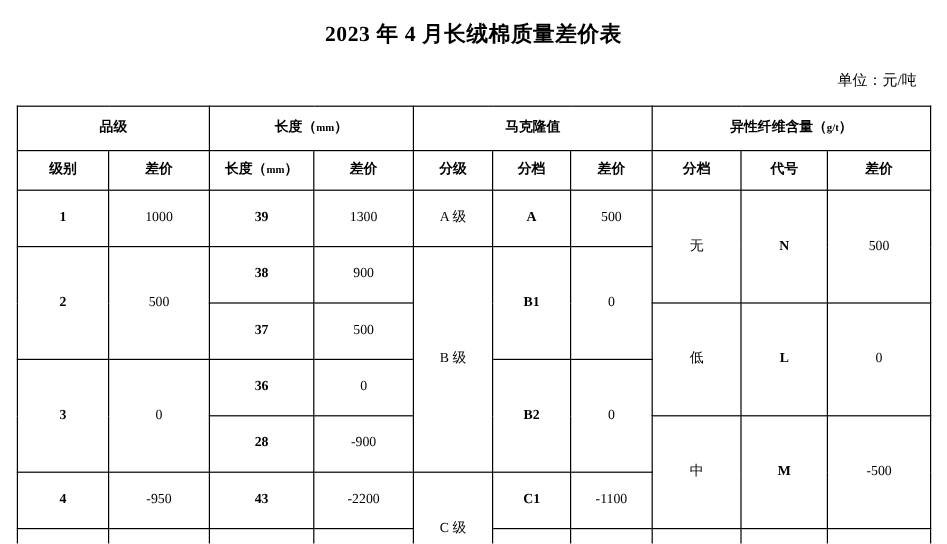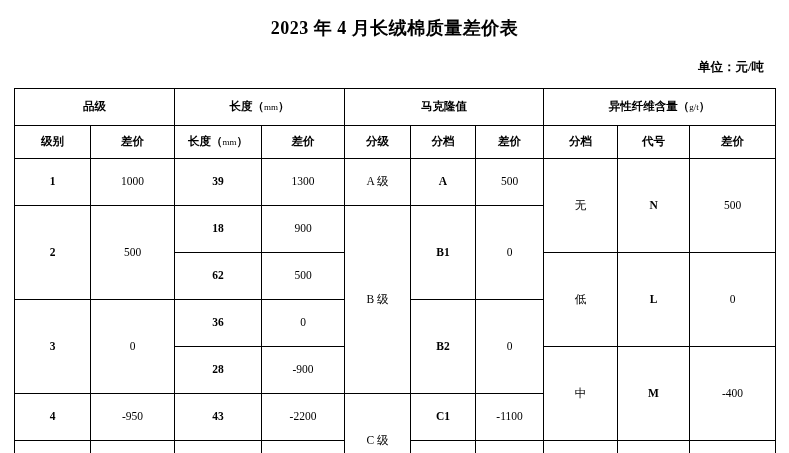--- a/index.html
+++ b/index.html
@@ -26,21 +26,21 @@
     font-size: 18px;
     font-weight: bold;
     letter-spacing: 0.5px;
     padding-top: 16px;
     color: #000;
   }
   .unit-line {
     text-align: right;
     font-family: "Liberation Serif", serif;
     font-size: 12.5px;
-    font-weight: bold;
+    font-weight: normal;
     padding-right: 25px;
     padding-top: 19px;
   }
   .table-wrap {
     padding: 12px 14px 0 14px;
   }
   table.price {
     border-collapse: collapse;
     width: 761px;
     table-layout: fixed;
@@ -65,21 +65,21 @@
     font-size: 12px;
   }
   .datarow td {
     height: 46px;
   }
   .b {
     font-weight: bold;
   }
   .sub {
     font-size: 9px;
-    font-weight: normal;
+    font-weight: bold;
   }
   .nowrap {
     white-space: nowrap;
   }
 </style>
 </head>
 <body>
 
 <div class="page">
 
@@ -138,50 +138,50 @@
         <td class="b">A</td>
         <td>500</td>
         <td rowspan="2">无</td>
         <td rowspan="2" class="b">N</td>
         <td rowspan="2">500</td>
       </tr>
 
       <tr class="datarow">
         <td rowspan="2" class="b">2</td>
         <td rowspan="2">500</td>
-        <td class="b">18</td>
+        <td class="b">38</td>
         <td>900</td>
         <td rowspan="4">B 级</td>
         <td rowspan="2" class="b">B1</td>
         <td rowspan="2">0</td>
       </tr>
 
       <tr class="datarow">
-        <td class="b">62</td>
+        <td class="b">37</td>
         <td>500</td>
         <td rowspan="2">低</td>
         <td rowspan="2" class="b">L</td>
         <td rowspan="2">0</td>
       </tr>
 
       <tr class="datarow">
         <td rowspan="2" class="b">3</td>
         <td rowspan="2">0</td>
         <td class="b">36</td>
         <td>0</td>
         <td rowspan="2" class="b">B2</td>
         <td rowspan="2">0</td>
       </tr>
 
       <tr class="datarow">
         <td class="b">28</td>
         <td>-900</td>
         <td rowspan="2">中</td>
         <td rowspan="2" class="b">M</td>
-        <td rowspan="2">-400</td>
+        <td rowspan="2">-500</td>
       </tr>
 
       <tr class="datarow">
         <td class="b">4</td>
         <td>-950</td>
         <td class="b">43</td>
         <td>-2200</td>
         <td rowspan="2">C 级</td>
         <td class="b">C1</td>
         <td>-1100</td>

